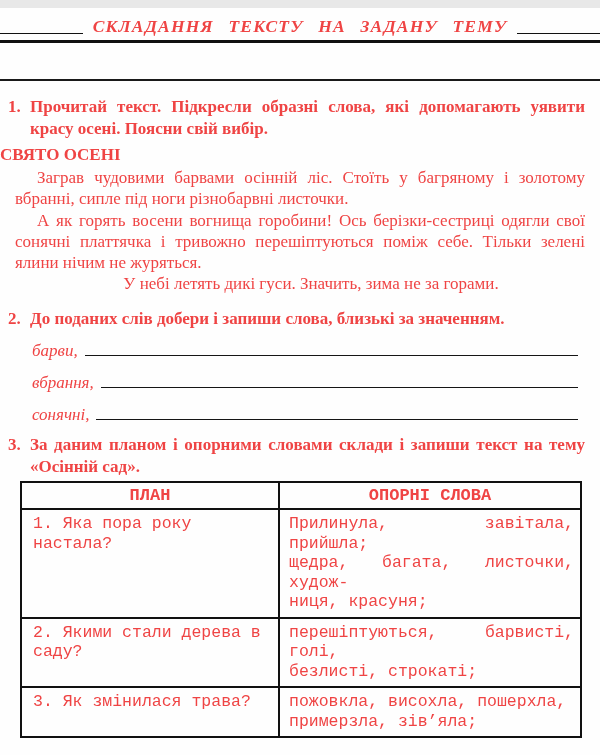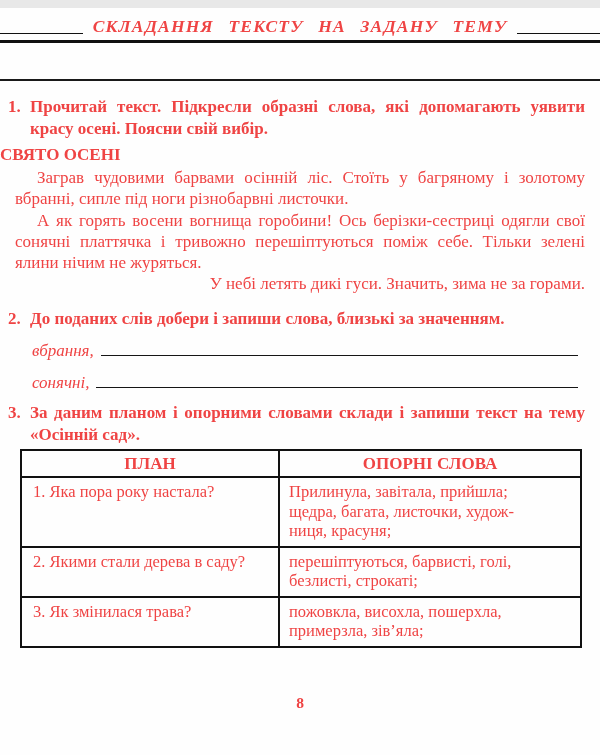--- a/index.html
+++ b/index.html
@@ -22,33 +22,33 @@
 
   
   .task { display:flex; margin:0 15px 0 8px; }
   .task-num  { font-weight:bold; font-size:17px; line-height:21.5px; width:22px; flex:none; }
   .task-text { font-weight:bold; font-size:17px; line-height:21.5px; flex:1; text-align:justify; }
 
   
   .story-title { font-weight:bold; font-size:17px; margin-top:5px; line-height:21px; }
   .para { margin:0 15px; font-size:17px; line-height:21.3px; text-indent:22px; text-align:justify; }
   .para:first-of-type { margin-top:2px; }
-  .para-last { text-align:right; }
+  .para-last { text-align:center; }
 
   
   .words-block { margin-top:0; }
   .word-row { display:flex; align-items:flex-end; margin:0 22px 0 32px; height:32px; }
   .word-label { font-style:italic; font-size:17px; line-height:19px; padding-right:7px; padding-bottom:1px; white-space:nowrap; }
   .word-line { flex:1; height:0; border-bottom:1.7px solid #151515; margin-bottom:5px; }
 
   
   .task3 { margin-top:9px; }
   .plan-table {
     border-collapse:collapse; margin:4px 18px 0 20px;
-    width:562px; table-layout:fixed;
+    width:562px; table-layout:fixed;font-family:Liberation Mono, monospace;
   }
   .plan-table th, .plan-table td { border:2px solid #111; }
   .plan-table th {
     font-size:17px; font-weight:bold; text-align:center;
     padding:3px 2px 2px 2px; line-height:20px;
   }
   .col-plan  { width:258px; }
   .plan-cell  { font-size:16.5px; line-height:19.5px; padding:4px 6px 5px 11px; vertical-align:top; }
   .words-cell { font-size:16.5px; line-height:19.5px; padding:4px 6px 5px 9px; vertical-align:top;
                 white-space:pre-line; text-align:justify; }
@@ -78,20 +78,24 @@
   <p class="para">Заграв чудовими барвами осінній ліс. Стоїть у багряному і золотому вбранні, сипле під ноги різнобарвні листочки.</p>
   <p class="para">А як горять восени вогнища горобини! Ось берізки-сестриці одягли свої сонячні платтячка і тривожно перешіптуються поміж себе. Тільки зелені ялини нічим не журяться.</p>
   <p class="para para-last">У небі летять дикі гуси. Значить, зима не за горами.</p>
 
   <div class="task" style="margin-top:13px;">
     <div class="task-num">2.</div>
     <div class="task-text">До поданих слів добери і запиши слова, близькі за значенням.</div>
   </div>
 
   <div class="words-block">
+    <div class="word-row">
+      <span class="word-label">барви,</span>
+      <span class="word-line"></span>
+    </div>
     <div class="word-row">
       <span class="word-label">вбрання,</span>
       <span class="word-line"></span>
     </div>
     <div class="word-row">
       <span class="word-label">сонячні,</span>
       <span class="word-line"></span>
     </div>
   </div>
 

